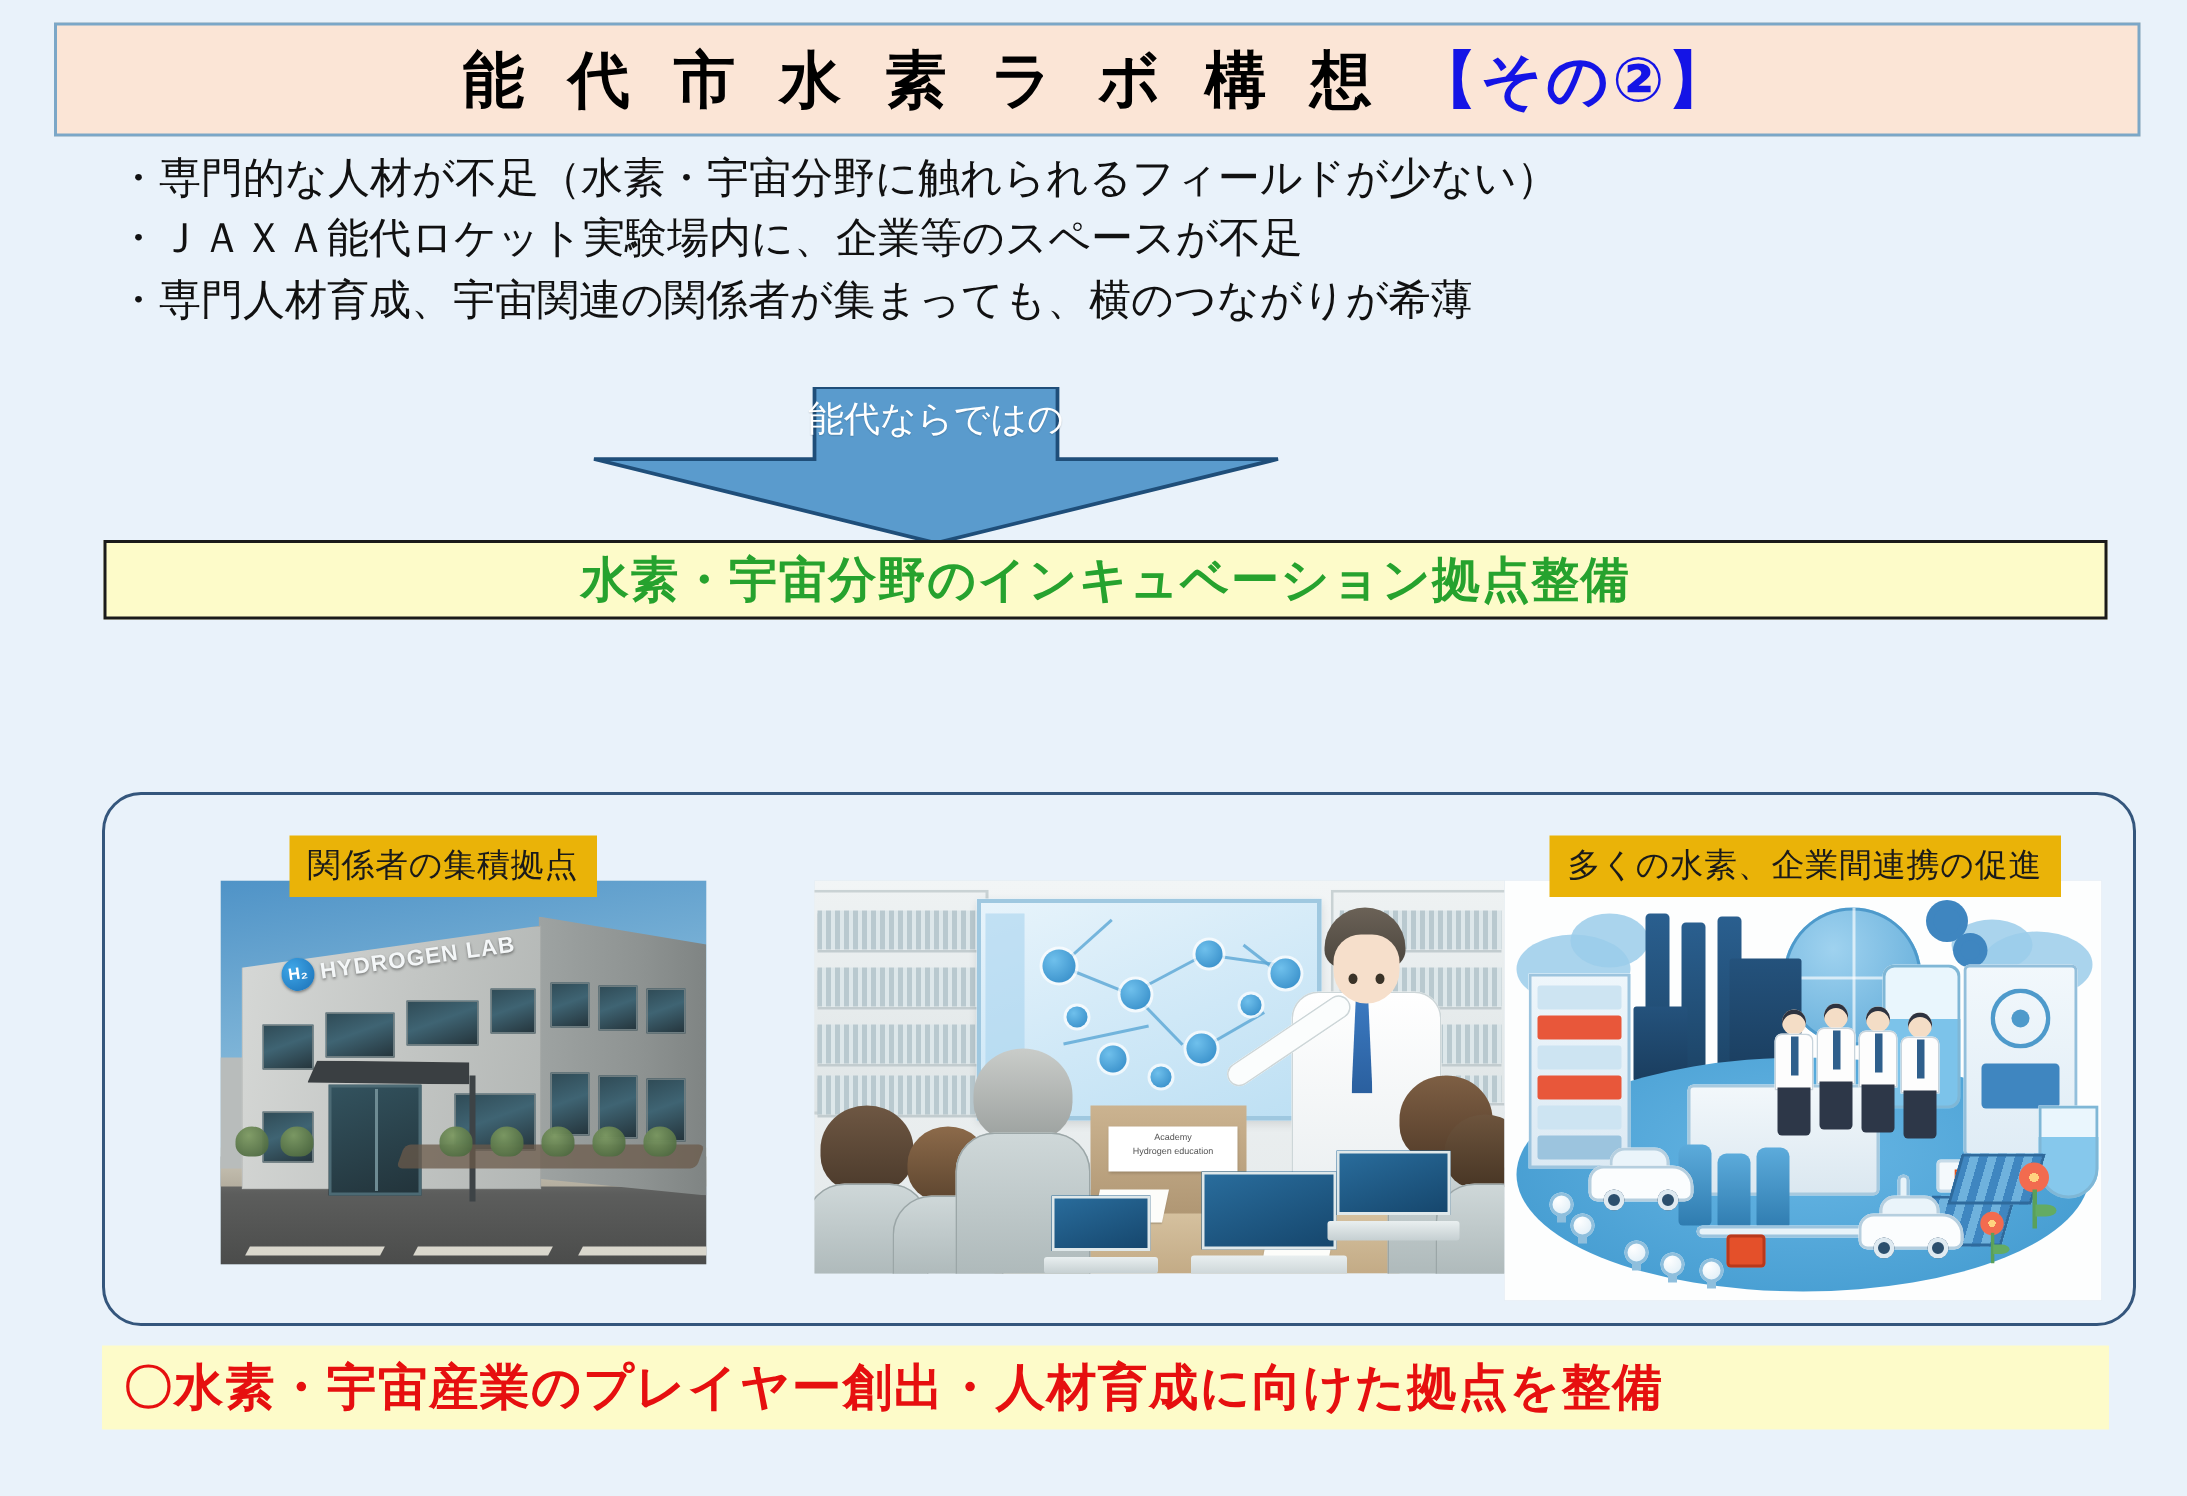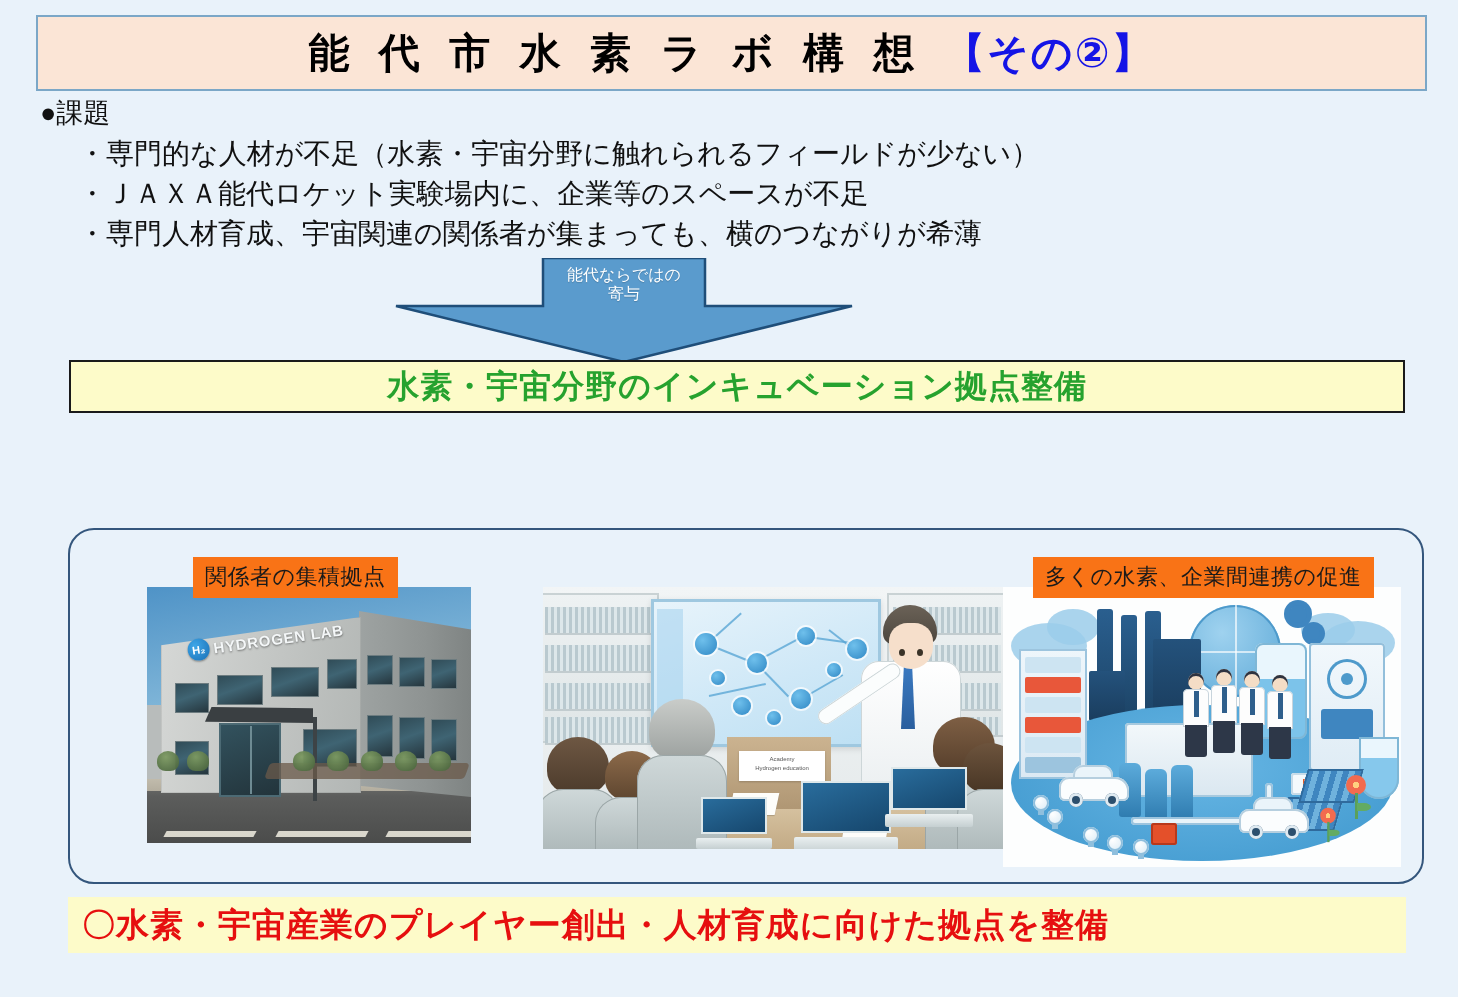--- a/index.html
+++ b/index.html
@@ -41,21 +41,21 @@
   }
 
   
   .arrow-wrap {
     position: absolute; left: 394px; top: 258px; width: 460px; height: 106px;
   }
   .arrow-wrap svg { display: block; }
   .arrow-label {
     position: absolute; left: 0; top: 8px; width: 460px;
     text-align: center;
-    color: #fff; font-size: 16px; line-height: 1.18;
+    color: #fff; font-size: 24px; line-height: 1.18;
     text-shadow: 0 1px 1px rgba(0,0,0,.18);
     pointer-events: none;
   }
 
   
   .band-green {
     position: absolute; left: 69px; top: 360px; width: 1336px; height: 53px;
     background: #fdfbc9;
     border: 2px solid #1a1a1a;
     box-sizing: border-box;
@@ -75,21 +75,21 @@
   
   .panel {
     position: absolute; left: 68px; top: 528px; width: 1356px; height: 356px;
     border: 2px solid #34567c;
     border-radius: 26px;
     box-sizing: border-box;
     background: transparent;
   }
   .fig-caption {
     position: absolute; z-index: 5;
-    background: #f97316;
+    background: #eab308;
     font-size: 22px; color: #1a1a1a;
     padding: 5px 12px 6px 12px;
     white-space: nowrap;
     letter-spacing: 0.5px;
   }
   .fig-img {
     position: absolute; overflow: hidden;
     background: #dfe7ee;
   }
 
@@ -454,35 +454,33 @@
 </head>
 <body>
 
 <div class="slide">
 
   <div class="title-box">
     <div class="title-text"><span>能 代 市 水 素 ラ ボ 構 想 </span><span class="accent">【その②】</span></div>
   </div>
 
   <div class="issues">
-    <div class="issues-head">●課題</div>
     <ul class="issues-list">
       <li>・専門的な人材が不足（水素・宇宙分野に触れられるフィールドが少ない）</li>
       <li>・ＪＡＸＡ能代ロケット実験場内に、企業等のスペースが不足</li>
       <li>・専門人材育成、宇宙関連の関係者が集まっても、横のつながりが希薄</li>
     </ul>
   </div>
 
   <div class="arrow-wrap">
     <svg width="460" height="106" viewBox="0 0 460 106">
       <polygon points="149,0 311,0 311,48 458,48 230,104 2,48 149,48" fill="#5a9bcd" stroke="#1f4e79" stroke-width="2.5"></polygon>
     </svg>
     <div class="arrow-label">
       <div>能代ならではの</div>
-      <div>寄与</div>
     </div>
   </div>
 
   <div class="band-green">
     <div class="band-green-text">水素・宇宙分野のインキュベーション拠点整備</div>
   </div>
 
   <div class="desc">
   </div>
 

